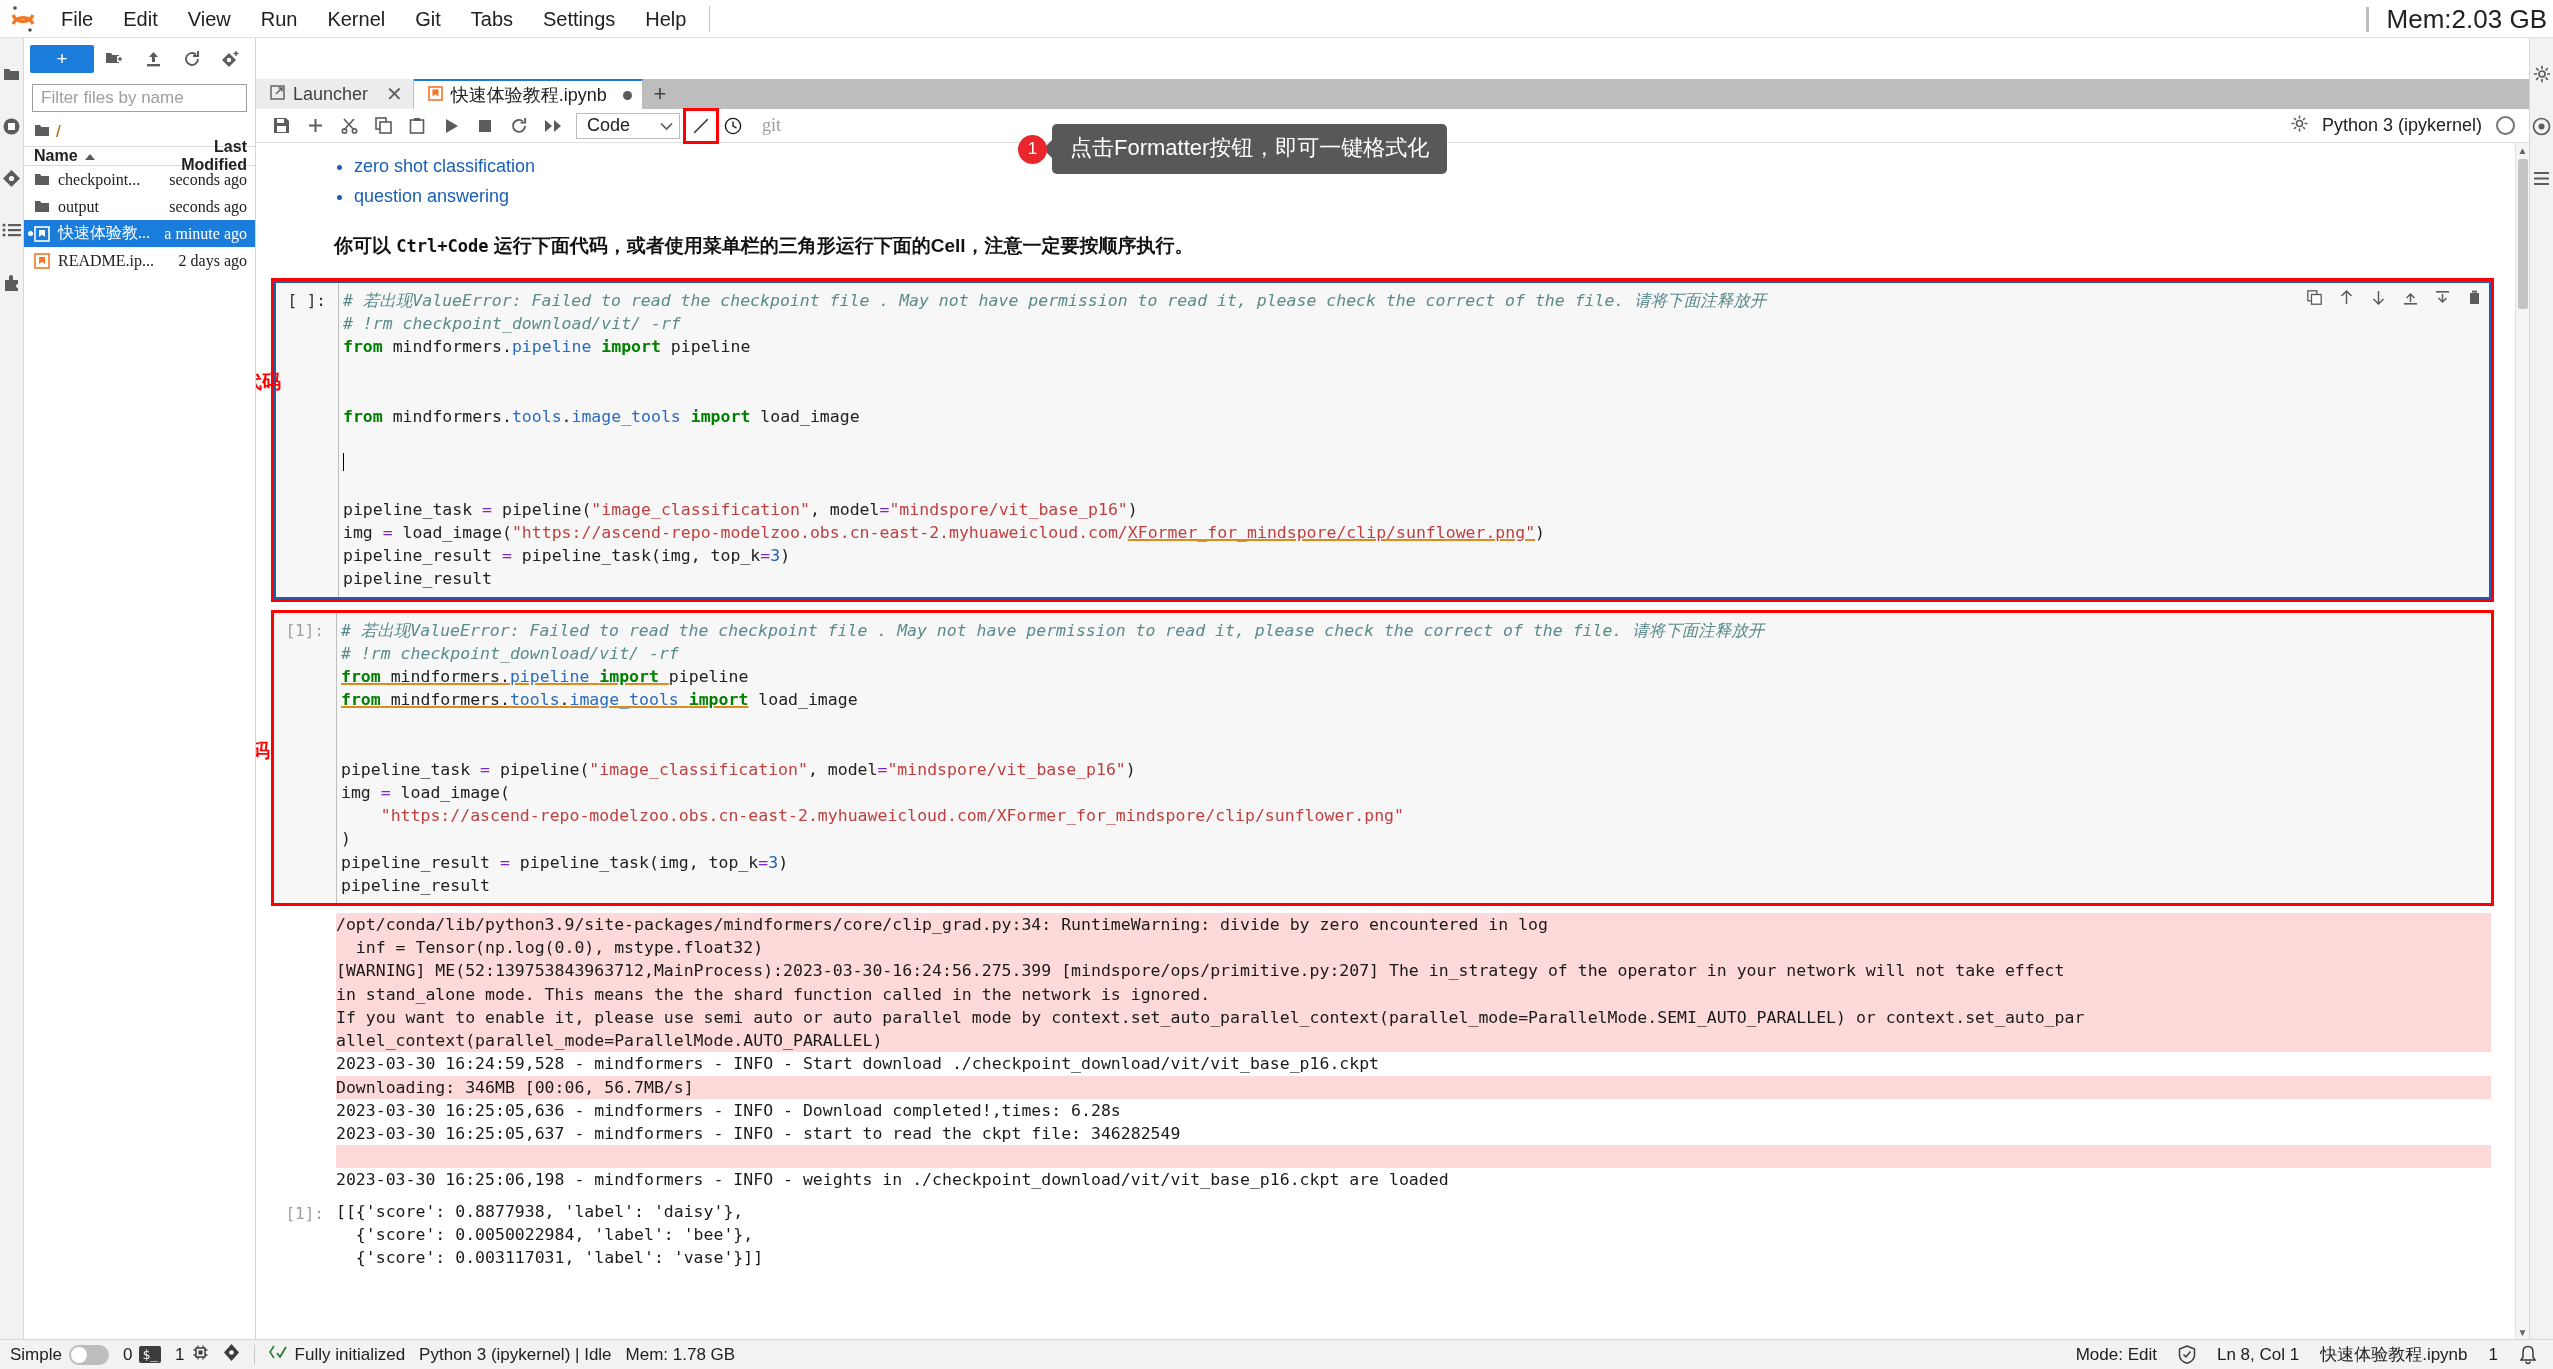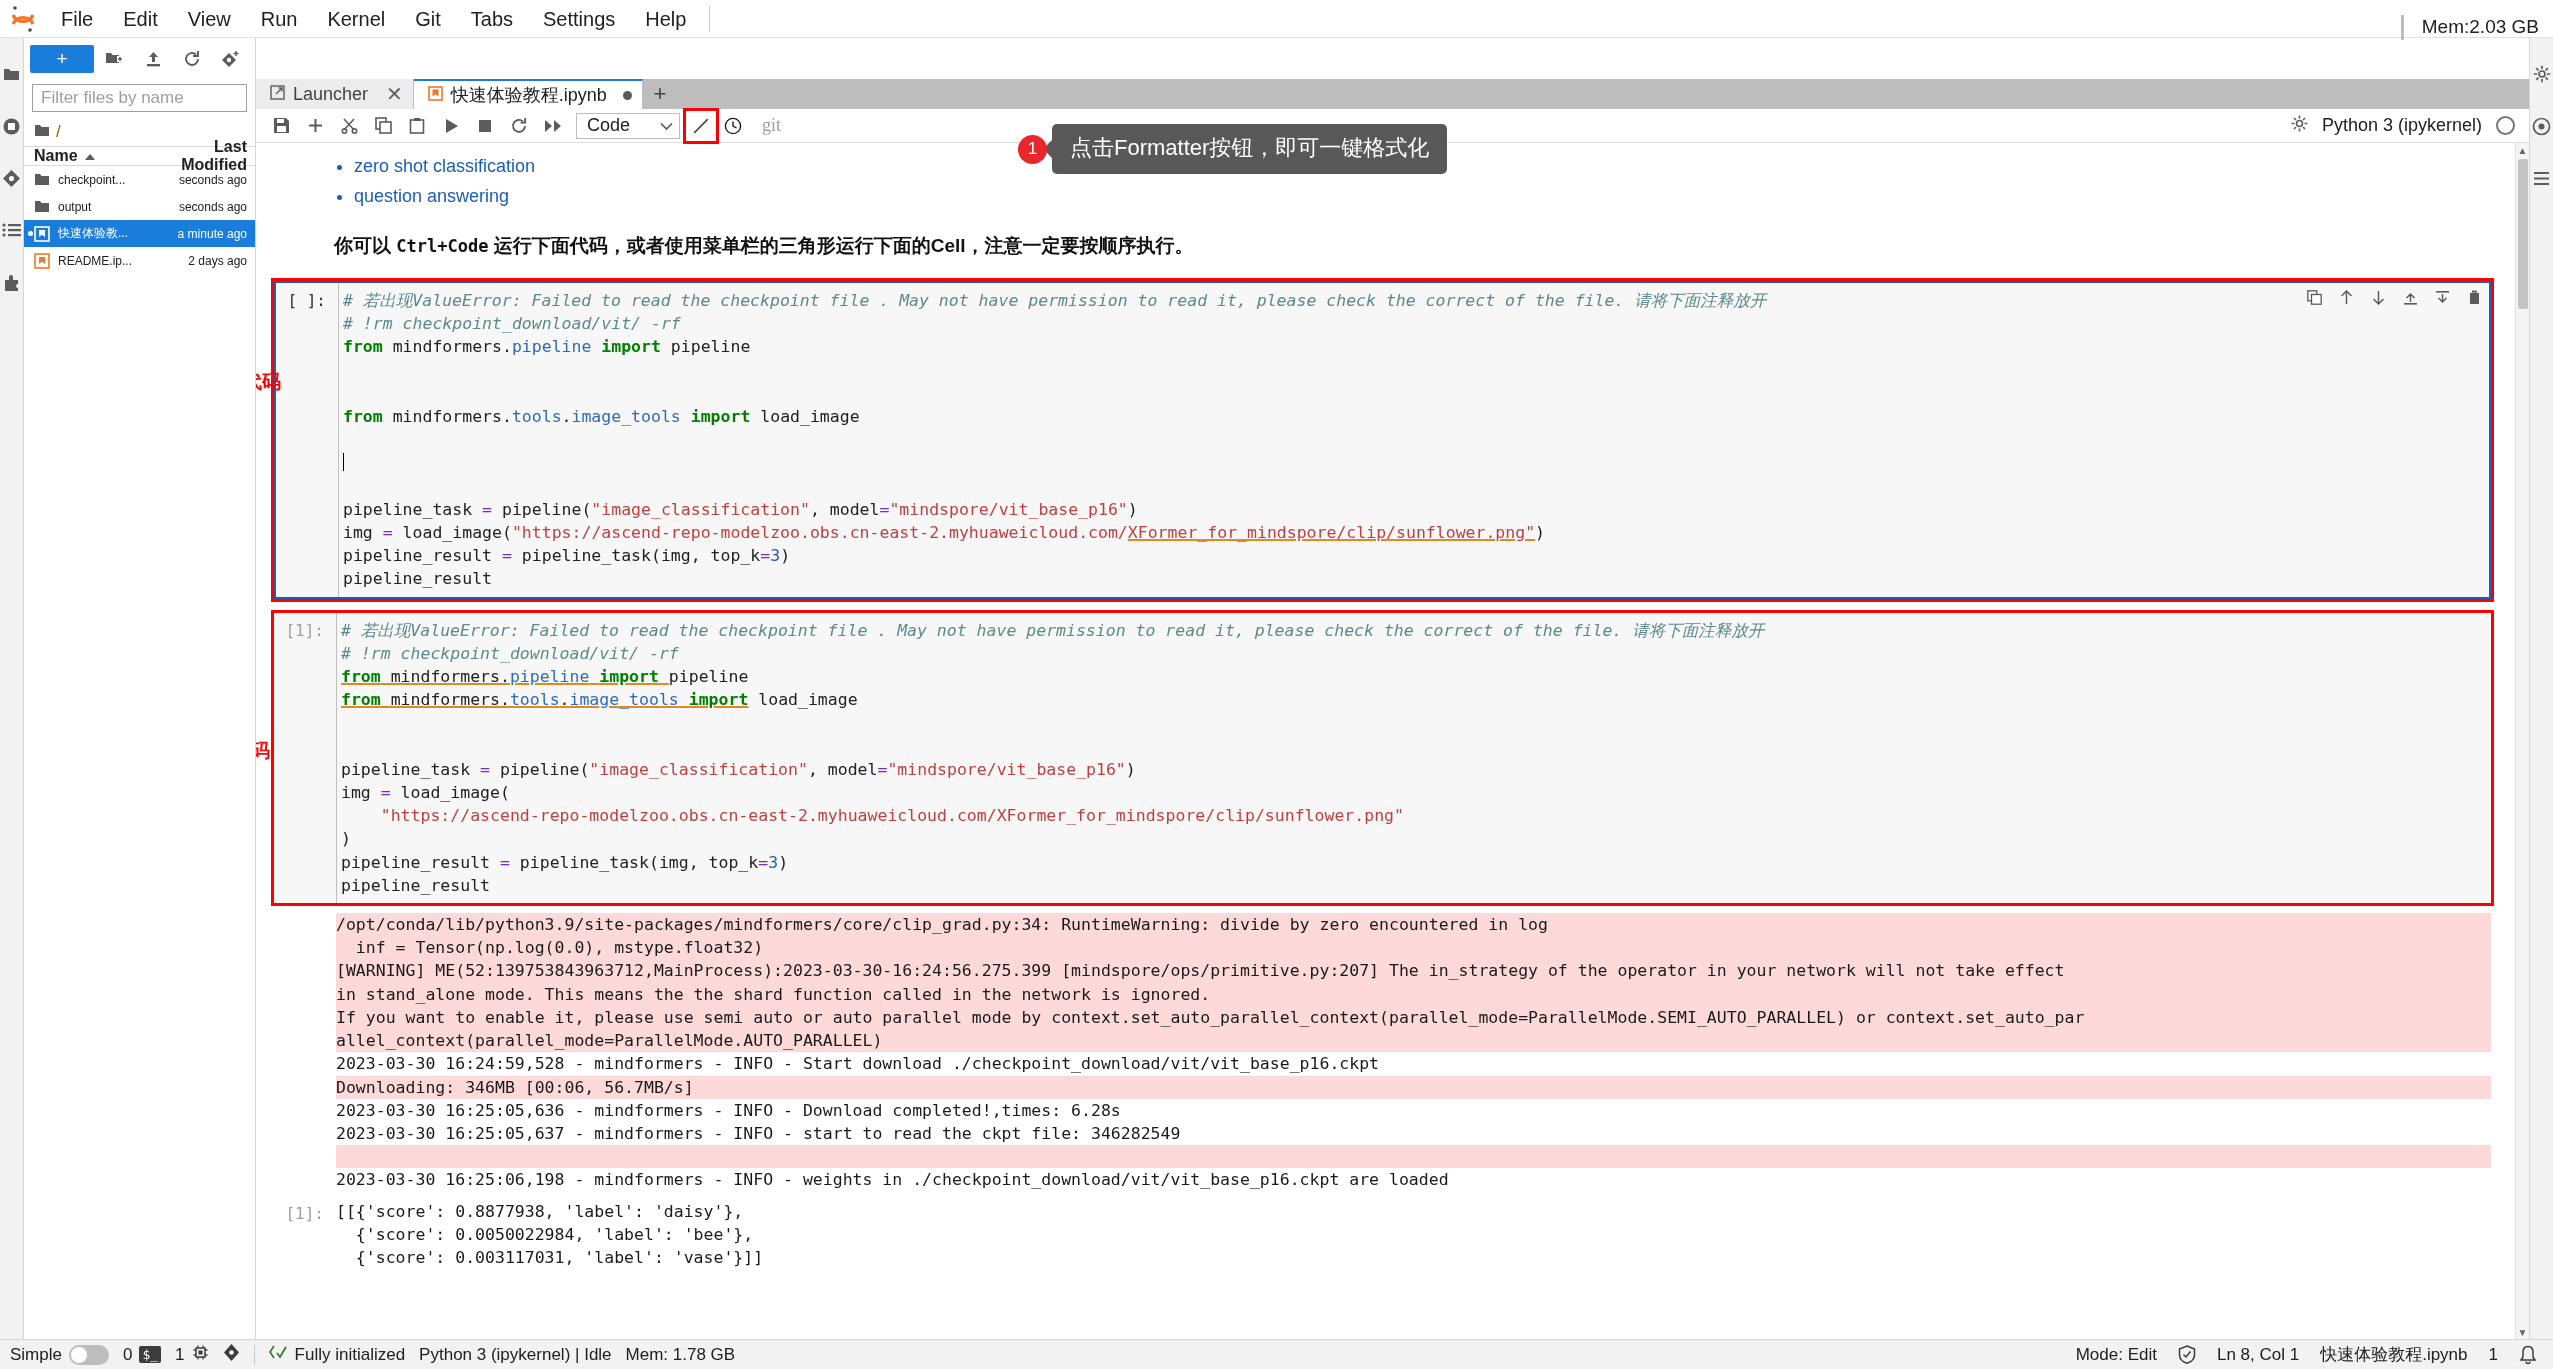--- a/index.html
+++ b/index.html
@@ -19,22 +19,22 @@
   }
   .jp-logo { width: 46px; display:flex; align-items:center; justify-content:center; }
   .jp-logo svg { display:block; }
   .menu-items { display: flex; align-items: center; height: 100%; }
   .menu-item {
     padding: 0 15px; font-size: 20px; color: #212121; line-height: 38px;
     cursor: default; white-space: nowrap;
   }
   .menu-divider-v { width:1px; height:26px; background:#c9c9c9; margin-left:8px; }
   .mem-indicator {
-    position: absolute; right: 14px; top: 0; height: 38px;
-    display: flex; align-items: center; font-size: 19px; color: #212121; margin-top: 8px;
+    position: absolute; right: 6px; top: 0; height: 38px;
+    display: flex; align-items: center; font-size: 26px; color: #212121;
   }
   .mem-bar { width: 3px; height: 25px; background: #bdbdbd; margin-right: 18px; }
 
   
   .body-row { flex: 1 1 auto; display: flex; min-height: 0; }
 
   
   .activitybar {
     width: 24px; background: #f2f2f2; border-right: 1px solid #d6d6d6;
     display: flex; flex-direction: column; align-items: center; padding-top: 10px;
@@ -69,22 +69,22 @@
   .fb-breadcrumb { height: 28px; display:flex; align-items:center; padding: 0 10px; gap: 6px; }
   .fb-breadcrumb .slash { font-size: 17px; color: #b35c00; }
   .fb-header {
     display:flex; border-top: 1px solid #d9d9d9; border-bottom: 1px solid #d9d9d9;
     height: 20px; align-items:center; font-size: 16px; font-weight: bold; color:#212121;
   }
   .fb-h-name { flex: 1 1 auto; padding-left: 10px; display:flex; align-items:center; gap:6px; }
   .fb-h-mod { width: 96px; text-align: right; padding-right: 8px; }
   .fb-list { flex: 1 1 auto; overflow: hidden; }
   .fb-row {
-    display:flex; align-items:center; height: 27px; font-size: 12px; color: #212121;
-    padding-left: 10px; cursor: pointer; position: relative;
+    display:flex; align-items:center; height: 27px; font-size: 16px; color: #212121;
+    padding-left: 10px; cursor: pointer; position: relative; font-family: Liberation Serif, serif;
   }
   .fb-row.selected { background: #1a7ddc; color:#fff; }
   .fb-dot { position:absolute; left:4px; width:5px; height:5px; border-radius:50%; background:#fff; }
   .fb-row-icon { width: 22px; display:flex; align-items:center; }
   .fb-row-name { flex: 1 1 auto; overflow:hidden; white-space:nowrap; padding-left: 2px; }
   .fb-row-mod { width: 100px; text-align: right; padding-right: 8px; white-space:nowrap; }
 
   
   .main { flex: 1 1 auto; display: flex; flex-direction: column; min-width: 0; background:#fff; }
 

